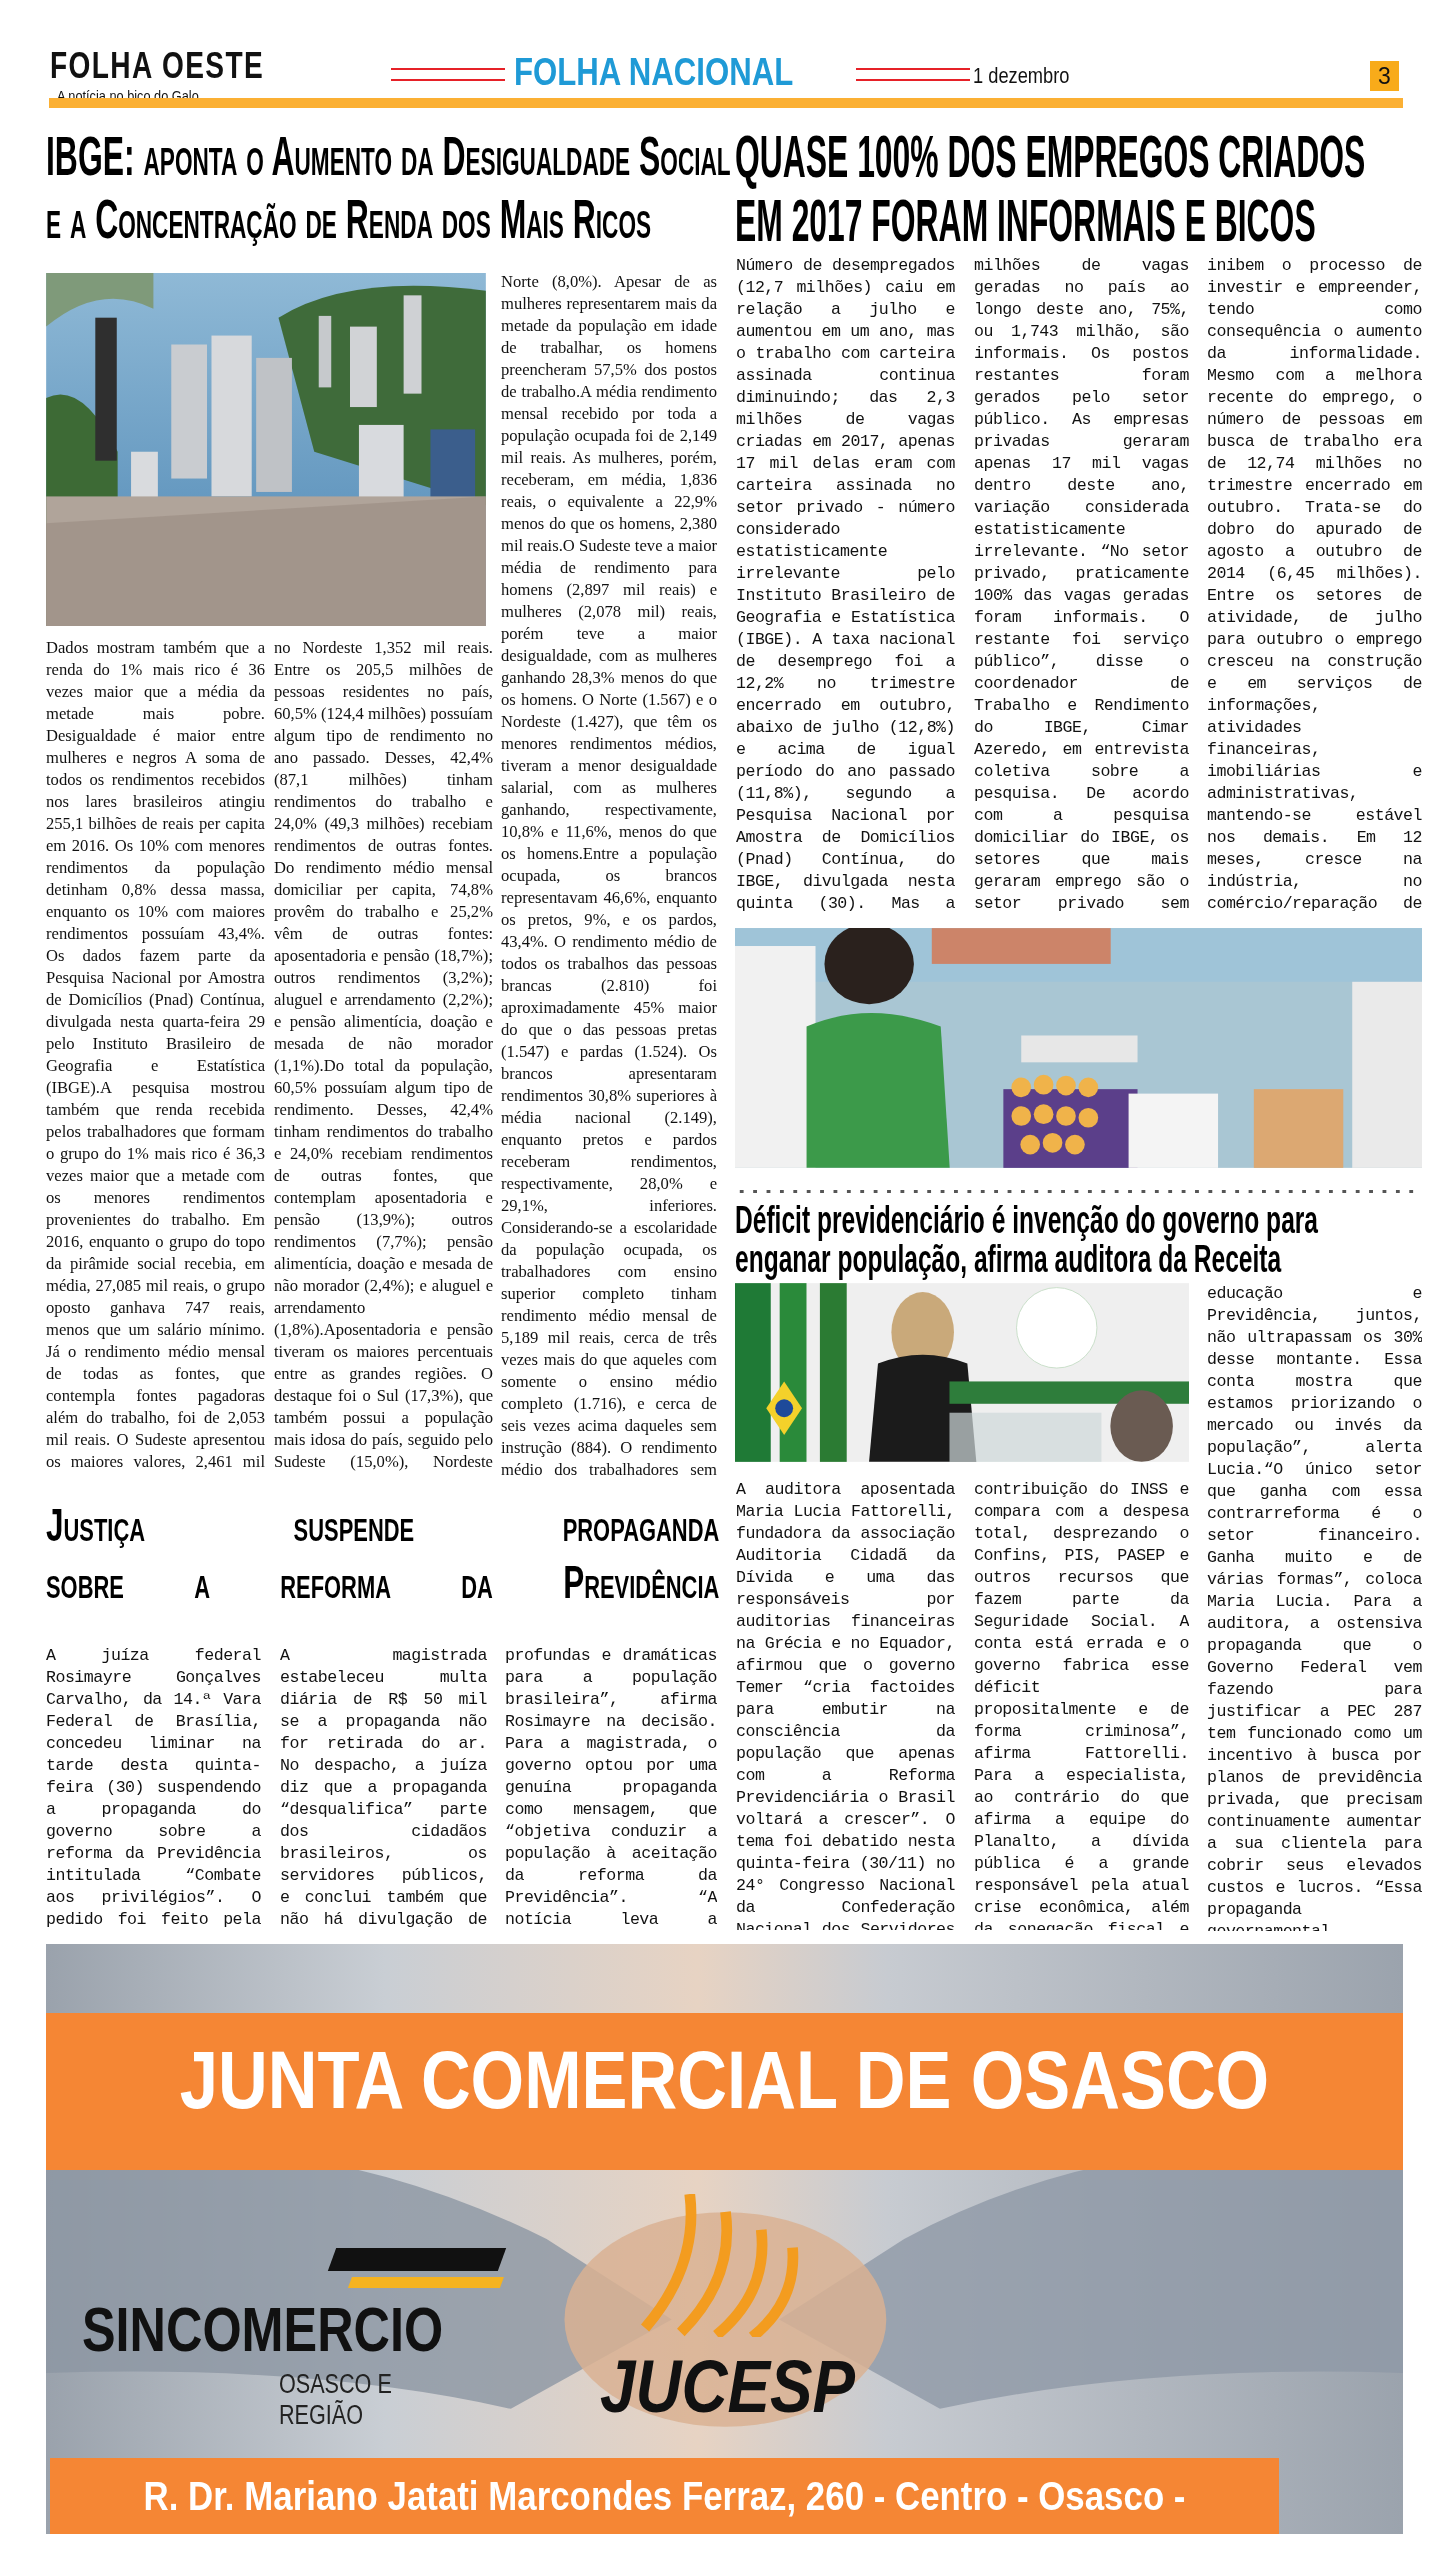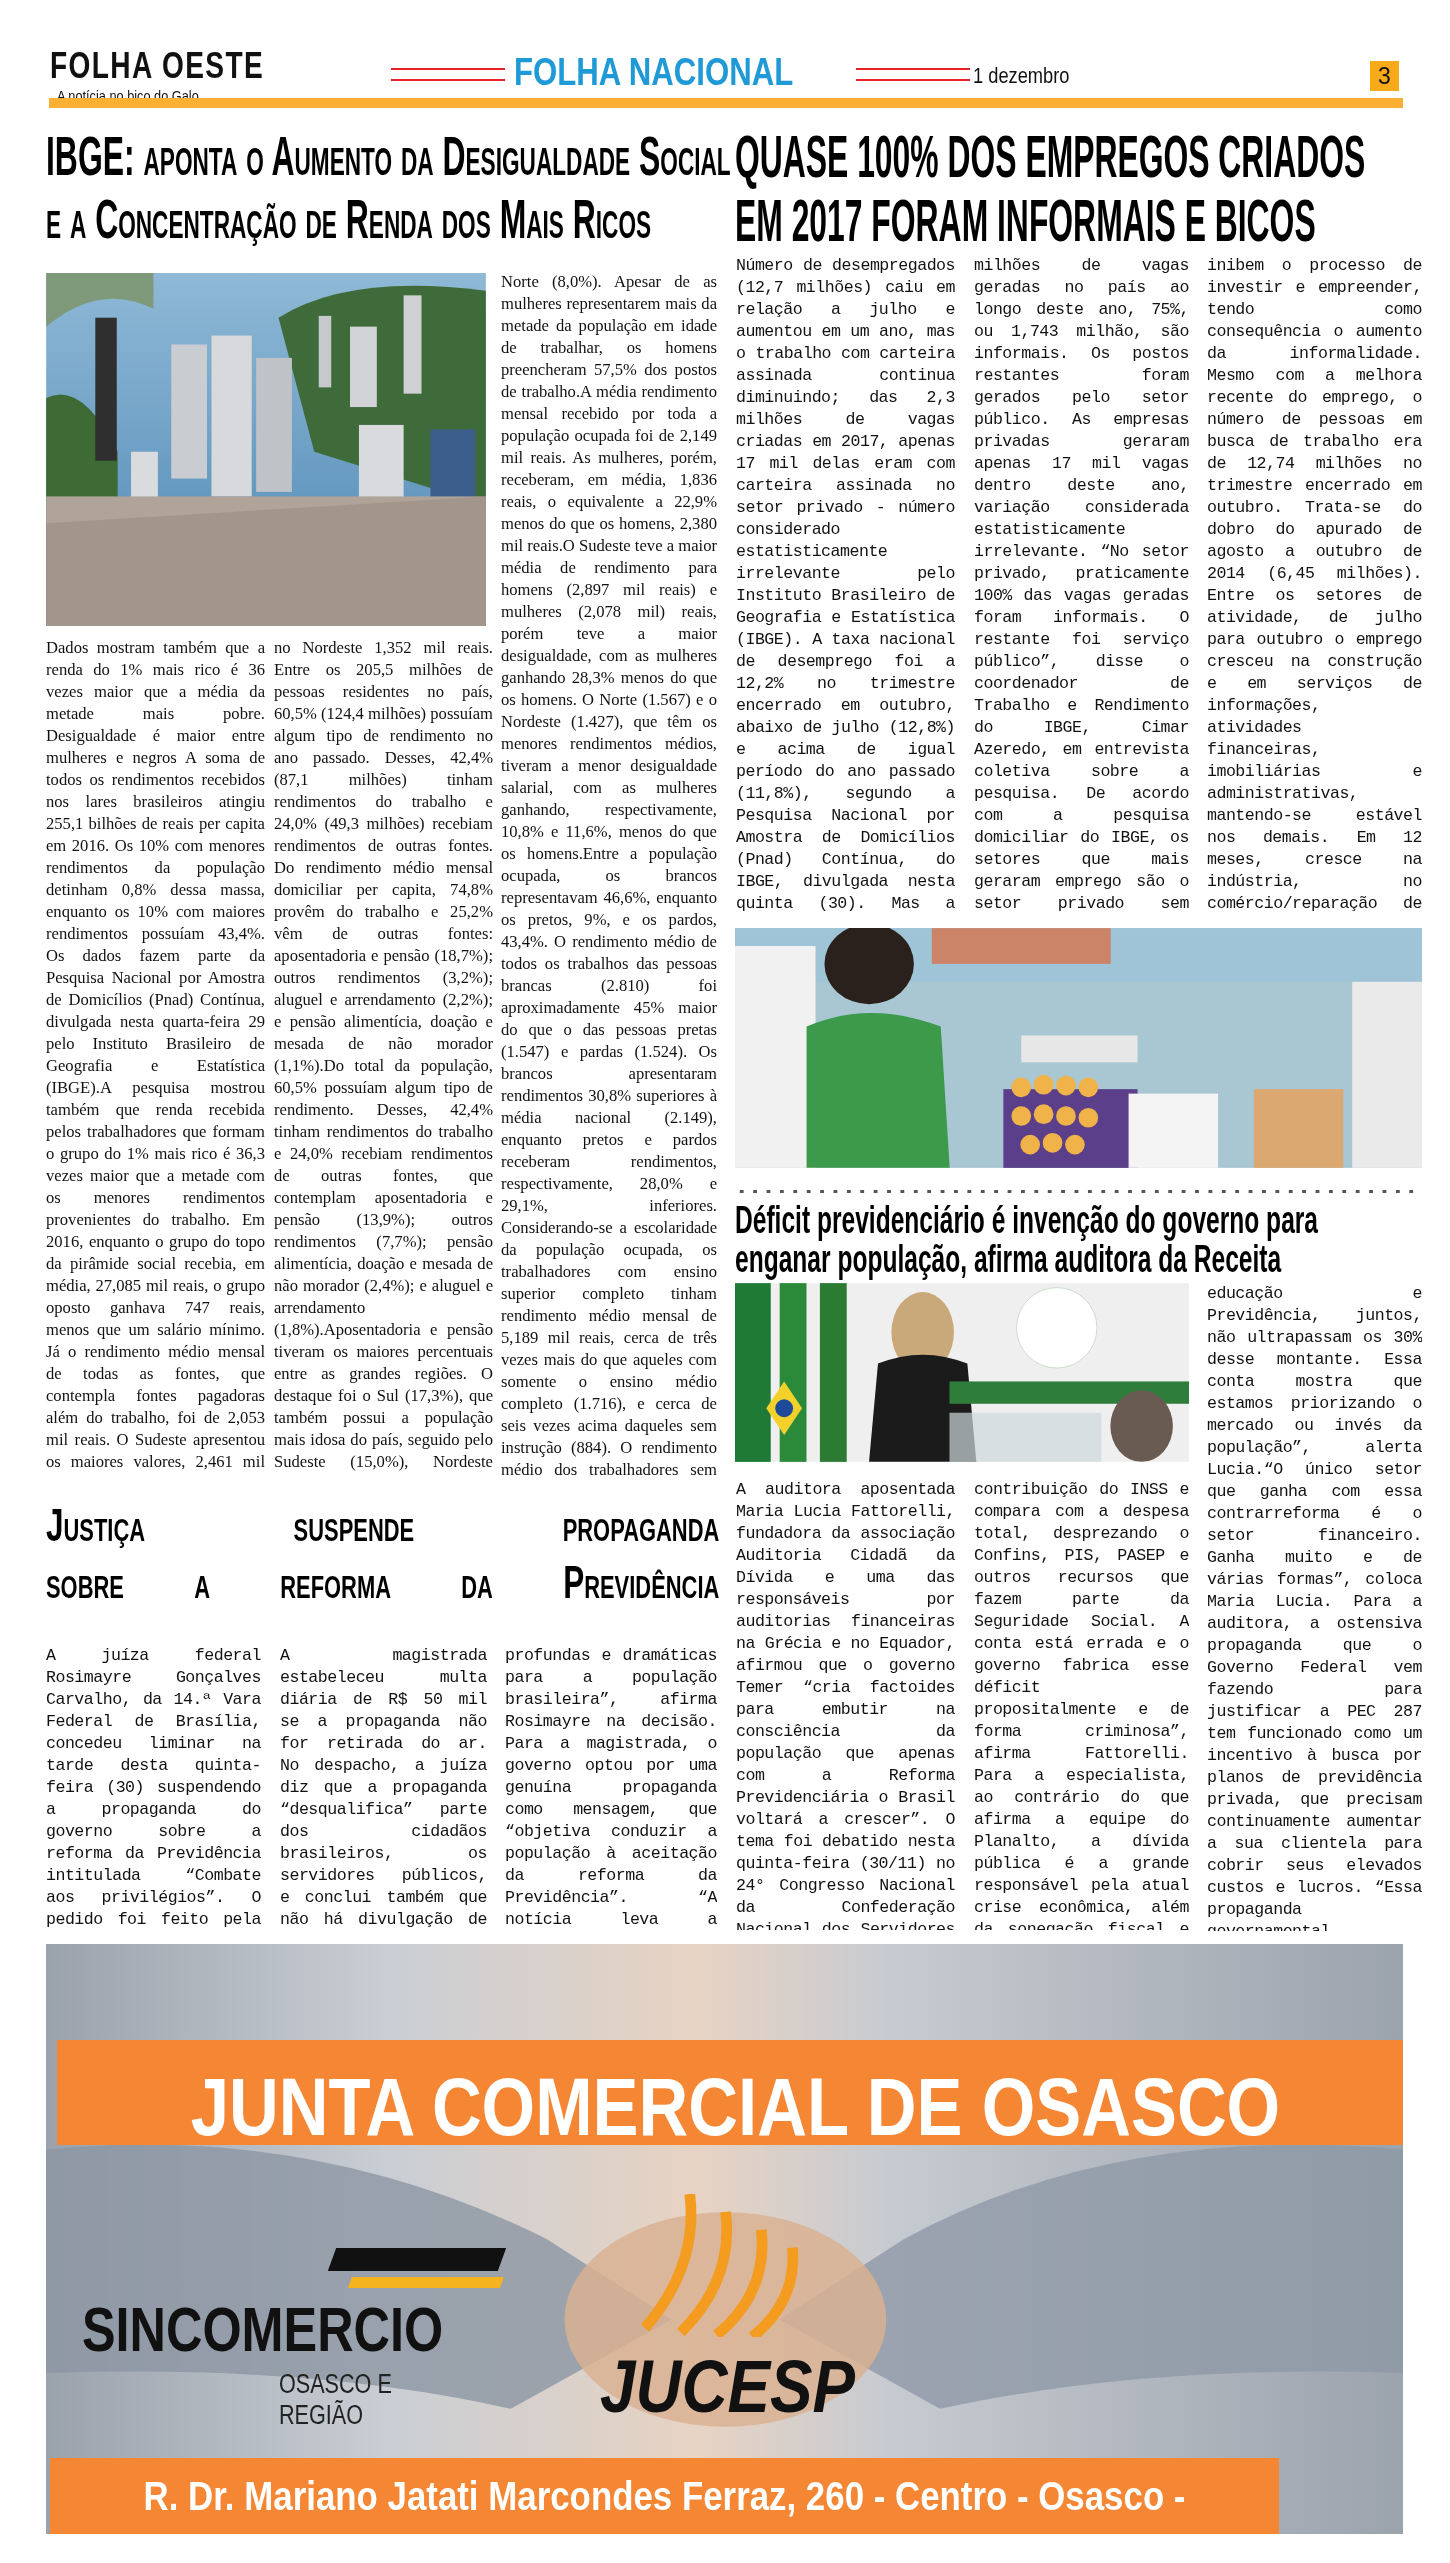--- a/index.html
+++ b/index.html
@@ -19,21 +19,21 @@
   .hl2 { left:735px; top:125px; font-size:59px; line-height:64px; transform:scaleX(0.54); }
   .hl3 { left:735px; top:1200px; font-size:39px; line-height:39px; transform:scaleX(0.63); }
   .hl4 { left:46px; top:1497px; font-size:46px; line-height:57px; font-weight:700; width:983px; transform:scaleX(0.685); text-align:justify; text-align-last:justify; }
   
   .col { font-size:16.6px; line-height:22px; text-align:justify; hyphens:auto; overflow:hidden; }
   .col-cond { font-size:16.6px; line-height:22px; text-align:justify; overflow:hidden; font-family:Liberation Mono, monospace; letter-spacing:-0.5px; }
   .photo { overflow:hidden; }
   .dotrule { height:5.4px; background-image:radial-gradient(circle, #555 1.8px, transparent 2.2px); background-size:13.4px 5.4px; }
   
   .ad { left:46px; top:1944px; width:1357px; height:590px; overflow:hidden; background:linear-gradient(90deg,#9aa2ac 0%,#c9ced4 25%,#e7d3c3 48%,#c7cbd1 62%,#9ba3ad 100%); }
-  .ad-top { left:11px; top:69px; width:1357px; height:105px; background:#f58634;margin-top:27px; }
+  .ad-top { left:0; top:69px; width:1357px; height:157px; background:#f58634; }
   .ad-title { width:100%; text-align:center; top:18px; font-family:"Liberation Sans", sans-serif; font-weight:700; color:#fff; font-size:82px; line-height:98px; transform:scaleX(0.84); }
   .ad-bottom { left:4px; top:514px; width:1229px; height:76px; background:#f58634; }
   .ad-address { width:100%; text-align:center; top:10.7px; font-family:"Liberation Sans", sans-serif; font-weight:700; color:#fff; font-size:41px; line-height:54px; transform:scaleX(0.85); }
 </style>
 </head>
 <body>
 
 <div class="abs masthead">FOLHA OESTE</div>
 <div class="abs tagline">A notícia no bico do Galo</div>
 <div class="abs redlines" style="left:391px; top:68px; width:114px;"></div>

